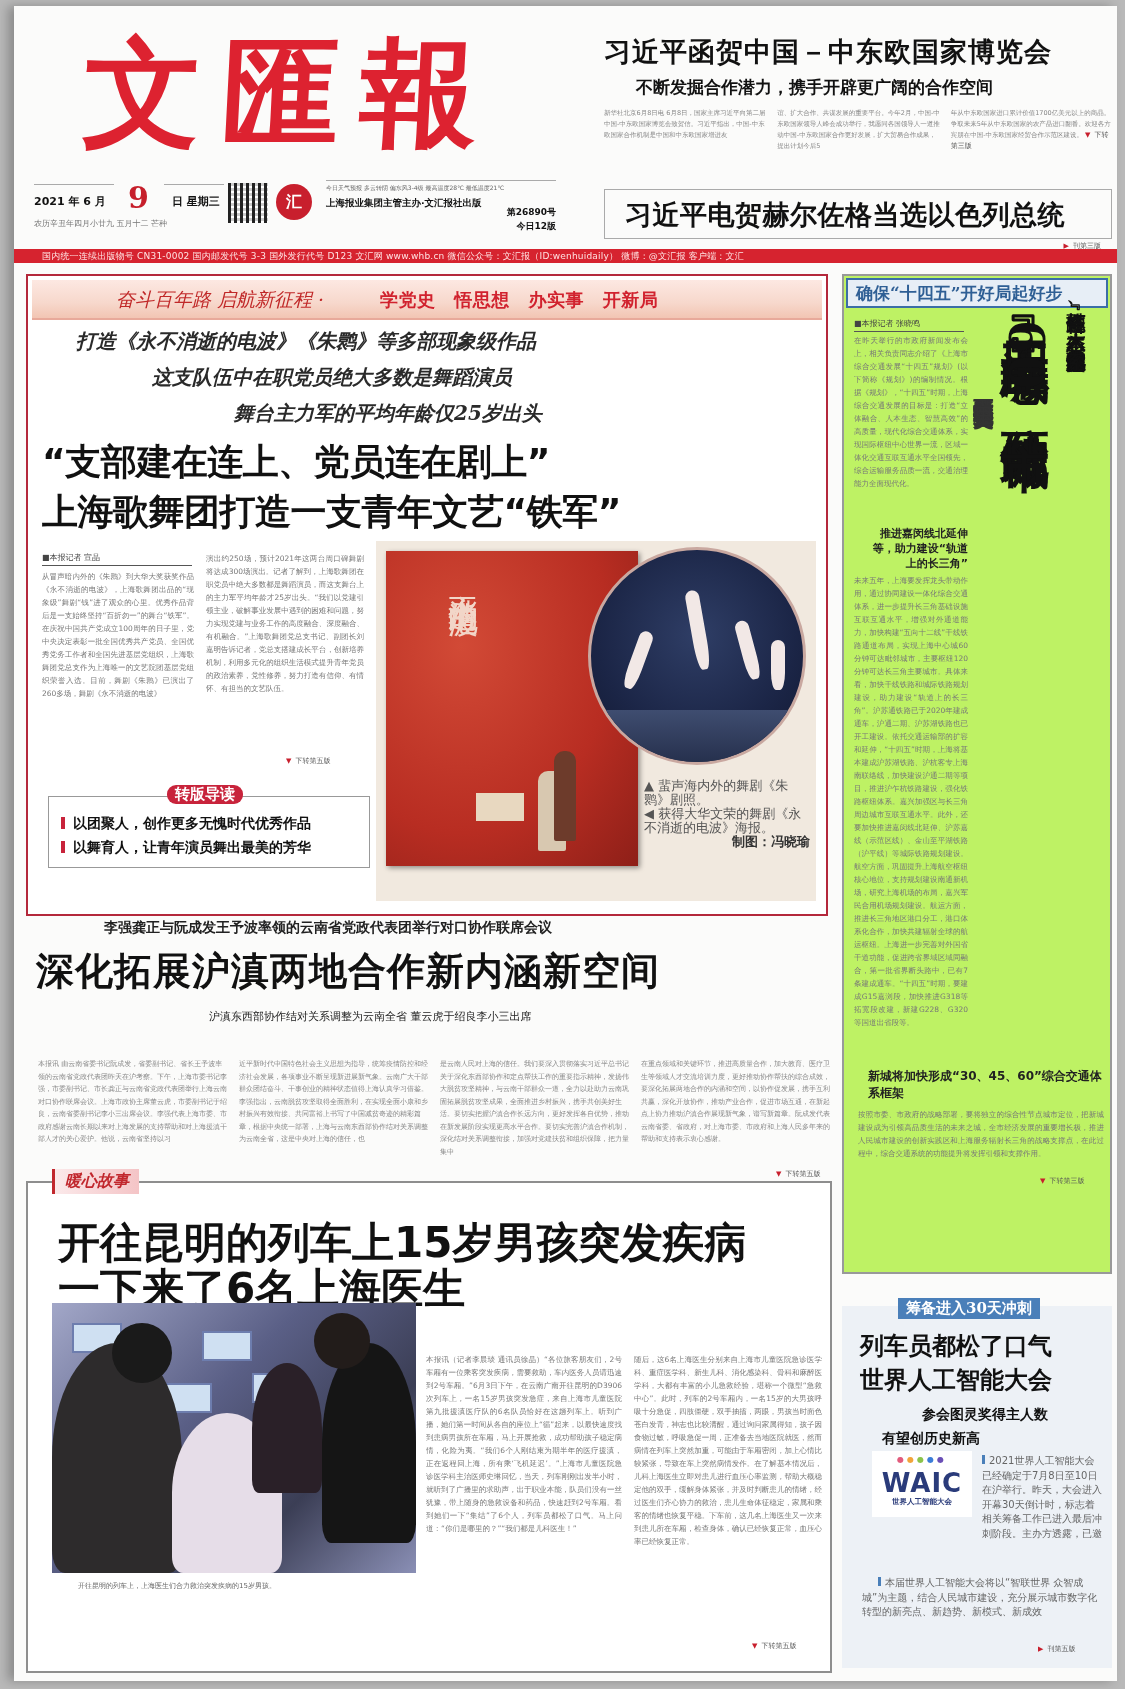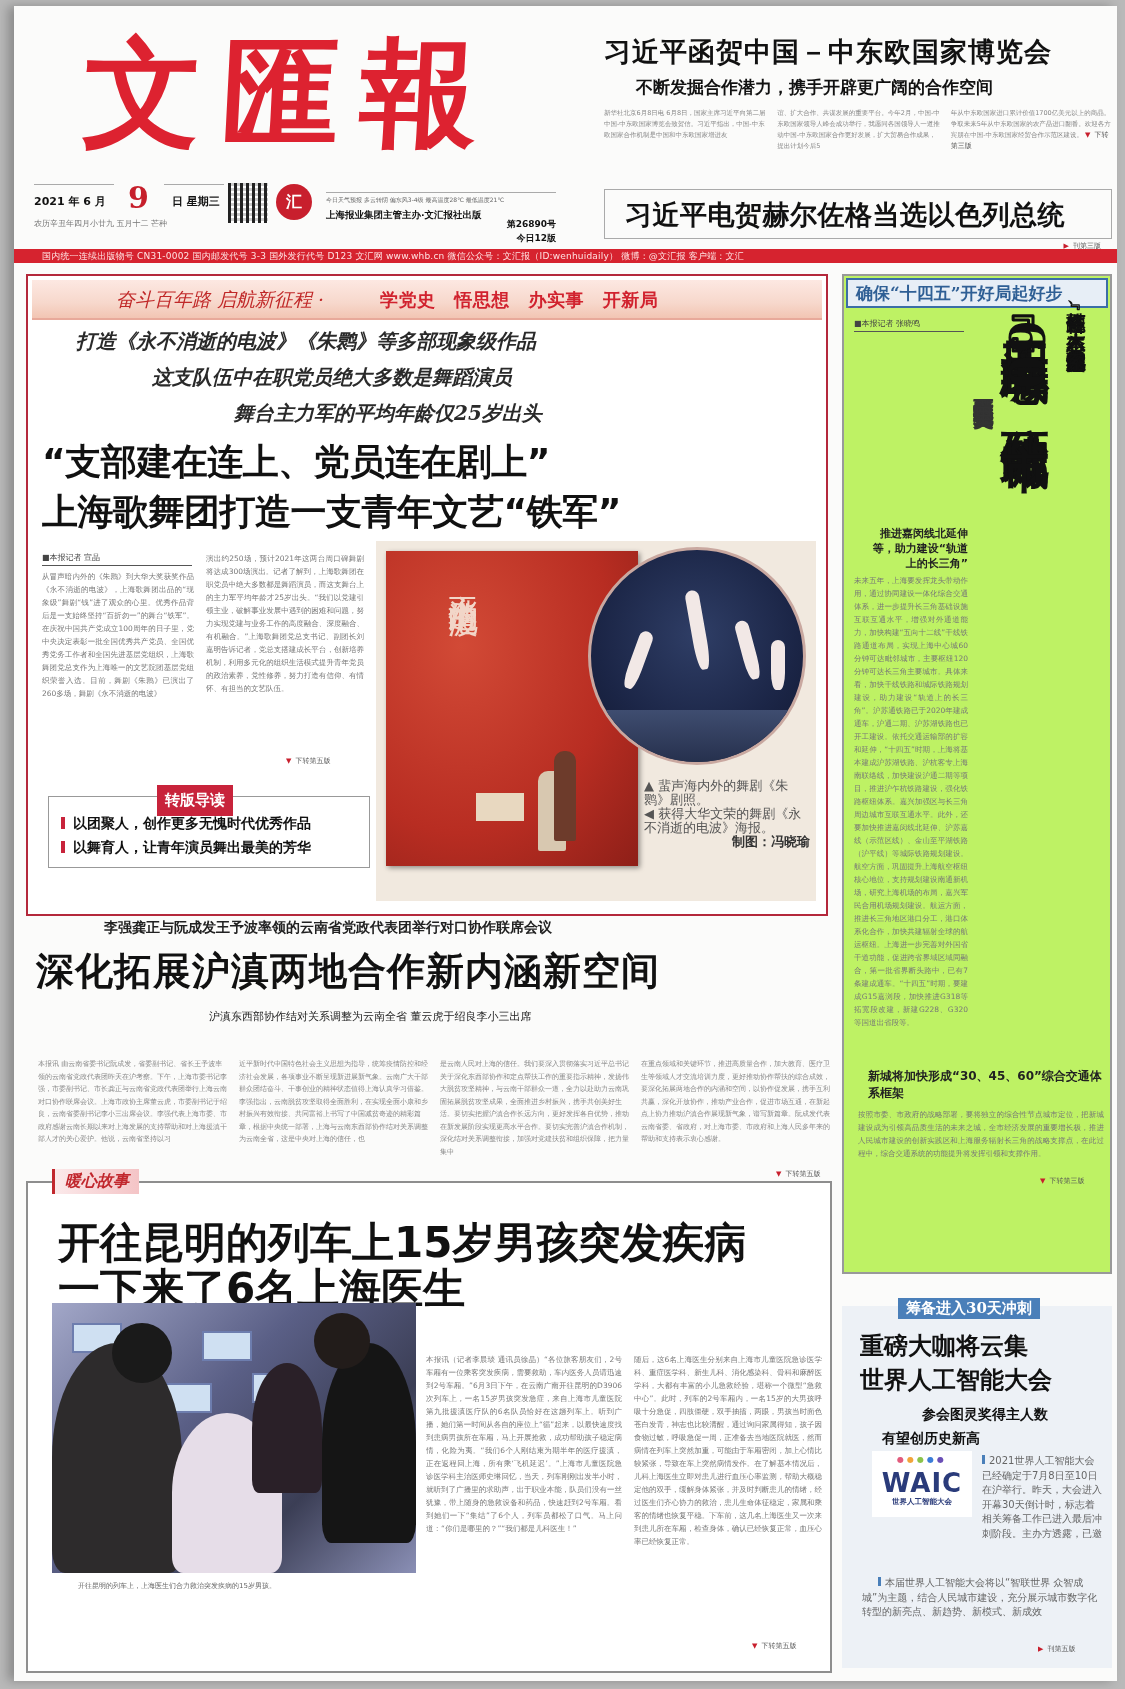--- a/index.html
+++ b/index.html
@@ -25,21 +25,21 @@
   .date-ym { position: absolute; left: 10px; top: 16px; font-size: 11px; font-weight: bold; font-family: "DejaVu Sans", sans-serif; text-align: center; }
   .date-day { position: absolute; left: 104px; top: 2px; font-size: 30px; font-weight: 900; color: #c61f2b; font-family: "DejaVu Serif", serif; }
   .date-wk { position: absolute; left: 148px; top: 16px; font-size: 11px; font-weight: bold; font-family: "DejaVu Sans", sans-serif; }
   .lunar { position: absolute; left: 10px; top: 40px; font-size: 8px; color: #777; font-family: "DejaVu Sans", sans-serif; }
   .qr { position: absolute; left: 204px; top: 5px; width: 40px; height: 40px;
         background:
           repeating-linear-gradient(90deg, #222 0 3px, transparent 3px 6px),
           repeating-linear-gradient(0deg, #fff 0 2px, transparent 2px 5px), #ccc; }
   .emblem { position: absolute; left: 252px; top: 6px; width: 36px; height: 36px; border-radius: 50%;
             background: #c81f2d; color: #fff; font-size: 16px; text-align: center; line-height: 36px; font-weight: bold; }
-  .pubinfo { position: absolute; left: 302px; top: 14px; width: 230px; }
+  .pubinfo { position: absolute; left: 302px; top: 2px; width: 230px; }
   .pubinfo .tiny { font-size: 6px; color: #666; line-height: 10px; border-top: 1px solid #aaa; padding-top: 2px; font-family: "DejaVu Sans", sans-serif; }
   .pubinfo .pub { font-size: 9.5px; font-weight: bold; margin-top: 4px; font-family: "DejaVu Sans", sans-serif; }
   .pubinfo .issue { position: absolute; right: 0; top: 26px; font-size: 9px; font-weight: bold; text-align: right; font-family: "DejaVu Sans", sans-serif; }
   .pubinfo .pages { position: absolute; right: 0; top: 40px; font-size: 9px; font-weight: bold; font-family: "DejaVu Sans", sans-serif; }
 
   .top-head1 { left: 590px; top: 28px; font-size: 27px; font-weight: bold; letter-spacing: 1px; }
   .top-sub1 { left: 622px; top: 70px; font-size: 17px; font-weight: bold; font-family: "DejaVu Sans", sans-serif; }
   .top-cols { left: 590px; top: 102px; width: 510px; display: flex; gap: 10px; }
   .top-cols .col { flex: 1; font-size: 6.5px; color: #888; line-height: 11px; font-family: "DejaVu Sans", sans-serif; }
   .box-head2 { left: 590px; top: 183px; width: 508px; height: 50px; border: 1px solid #aaa; }
@@ -57,21 +57,21 @@
             background: linear-gradient(180deg, #fde8e2 0%, #f7d8cc 60%, #f2c5b3 100%);
             border-bottom: 2px solid #e8a99a; }
   .banner .script { position: absolute; left: 84px; top: 7px; font-size: 19px; color: #c02828; font-style: italic; font-weight: normal; font-family: "DejaVu Serif", serif; }
   .banner .slogans { position: absolute; left: 348px; top: 8px; font-size: 18px; color: #d1222e; font-weight: 900; letter-spacing: 0.5px; font-family: "DejaVu Sans", sans-serif; }
   .banner .slogans span { margin-right: 12px; margin-top: 24px; }
   .kicker { position: absolute; font-size: 20px; font-weight: bold; font-style: italic; color: #2a2a2a; }
   .lead-h { position: absolute; left: 14px; font-size: 36px; font-weight: 900; font-family: "DejaVu Sans", sans-serif; letter-spacing: -0.5px; }
   .byline { position: absolute; font-size: 8px; color: #444; border-bottom: 1px solid #555; padding-bottom: 2px; font-family: "DejaVu Sans", sans-serif; }
   .body-text { position: absolute; font-size: 7.5px; line-height: 13px; color: #777; font-family: "DejaVu Sans", sans-serif; text-align: justify; }
   .guide { position: absolute; left: 20px; top: 520px; width: 322px; height: 72px; border: 1px solid #999; }
-  .guide .label { position: absolute; left: 108px; top: -12px; background: #c8233b; color: #fff; font-size: 15px; font-weight: bold; padding: 6px 8px; font-family: "DejaVu Sans", sans-serif; }
+  .guide .label { position: absolute; left: 118px; top: -12px; background: #c8233b; color: #fff; font-size: 15px; font-weight: bold; padding: 0 8px; font-family: "DejaVu Sans", sans-serif; border-radius: 9px; }
   .guide .item { position: absolute; left: 12px; font-size: 14px; font-weight: bold; font-family: "DejaVu Sans", sans-serif; }
   .guide .item::before { content: ""; display: inline-block; width: 4px; height: 12px; background: #c8233b; margin-right: 8px; vertical-align: -1px; }
 
   .photo-panel { position: absolute; left: 350px; top: 270px; width: 440px; height: 360px; background: #f1e9df; }
   .poster { position: absolute; left: 10px; top: 10px; width: 252px; height: 315px;
             background: radial-gradient(ellipse at 30% 30%, #d24a36 0%, #b82d22 60%, #8e1f18 100%);
             box-shadow: 2px 2px 5px rgba(0,0,0,0.4); }
   .poster .title { position: absolute; left: 56px; top: 20px; writing-mode: vertical-rl; font-size: 30px; color: #f2d6c8; font-family: "DejaVu Serif", serif; letter-spacing: 2px; }
   .poster .figs { position: absolute; left: 90px; top: 200px; width: 120px; height: 110px; }
   .poster .table { position: absolute; left: 0; top: 42px; width: 48px; height: 28px; background: #e8d8c0; }
@@ -208,20 +208,21 @@
         <div style="text-align:right;font-weight:bold;color:#333;">制图：冯晓瑜</div>
       </div>
     </div>
   </div>
 
   <div class="abs rcol">
     <div class="rcol-banner">
       <div class="t">确保“十四五”开好局起好步</div>
     </div>
     <div class="byline" style="left:10px;top:42px;width:110px;">■本报记者  张晓鸣</div>
+    <div class="body-text" style="left:10px;top:58px;width:114px;height:180px;overflow:hidden;">在昨天举行的市政府新闻发布会上，相关负责同志介绍了《上海市综合交通发展“十四五”规划》(以下简称《规划》)的编制情况。根据《规划》，“十四五”时期，上海综合交通发展的目标是：打造“立体融合、人本生态、智慧高效”的高质量，现代化综合交通体系，实现国际枢纽中心世界一流，区域一体化交通互联互通水平全国领先，综合运输服务品质一流，交通治理能力全面现代化。</div>
     <div class="subhead-b" style="left:18px;top:250px;width:106px;text-align:right;">推进嘉闵线北延伸等，助力建设“轨道上的长三角”</div>
     <div class="body-text" style="left:10px;top:298px;width:114px;height:460px;overflow:hidden;">未来五年，上海要发挥龙头带动作用，通过协同建设一体化综合交通体系，进一步提升长三角基础设施互联互通水平，增强对外通道能力，加快构建“五向十二线”干线铁路通道布局，实现上海中心城60分钟可达毗邻城市，主要枢纽120分钟可达长三角主要城市。具体来看，加快干线铁路和城际铁路规划建设，助力建设“轨道上的长三角”。沪苏通铁路已于2020年建成通车，沪通二期、沪苏湖铁路也已开工建设。依托交通运输部的扩容和延伸，“十四五”时期，上海将基本建成沪苏湖铁路、沪杭客专上海南联络线，加快建设沪通二期等项目，推进沪乍杭铁路建设，强化铁路枢纽体系。嘉兴加强区与长三角周边城市互联互通水平。此外，还要加快推进嘉闵线北延伸、沪苏嘉线（示范区线）、金山至平湖铁路（沪平线）等城际铁路规划建设。航空方面，巩固提升上海航空枢纽核心地位，支持规划建设南通新机场，研究上海机场的布局，嘉兴军民合用机场规划建设。航运方面，推进长三角地区港口分工，港口体系化合作，加快共建辐射全球的航运枢纽。上海进一步完善对外国省干道功能，促进跨省界域区域同融合，第一批省界断头路中，已有7条建成通车。“十四五”时期，要建成G15嘉浏段，加快推进G318等拓宽段改建，新建G228、G320等国道出省段等。</div>
 
     <div class="vhead" style="left:222px;top:22px;font-size:19px;line-height:22px;height:560px;color:#111;font-family:'DejaVu Sans',sans-serif;">打造『立体融合、人本生态、智慧高效』高质量现代化综合交通体系</div>
     <div class="vhead" style="left:154px;top:24px;font-size:48px;line-height:56px;height:720px;letter-spacing:2px;">『十四五』上海中心城60分钟可达毗邻城市</div>
     <div class="vhead" style="left:128px;top:108px;font-size:20px;line-height:24px;height:600px;color:#333;">主要枢纽两小时可达长三角主要城市  轨交运营里程将达九百六十公里</div>
 
     <div class="subhead-b" style="left:24px;top:792px;width:236px;font-size:12px;">新城将加快形成“30、45、60”综合交通体系框架</div>
     <div class="body-text" style="left:14px;top:832px;width:246px;height:66px;overflow:hidden;">按照市委、市政府的战略部署，要将独立的综合性节点城市定位，把新城建设成为引领高品质生活的未来之城，全市经济发展的重要增长极，推进人民城市建设的创新实践区和上海服务辐射长三角的战略支撑点，在此过程中，综合交通系统的功能提升将发挥引领和支撑作用。</div>
     <div class="jump abs" style="left:196px;top:900px;"><span class="tri">▼</span><span>下转第三版</span></div>
@@ -259,21 +260,21 @@
     </div>
     <div class="photo3-caption">开往昆明的列车上，上海医生们合力救治突发疾病的15岁男孩。</div>
 
     <div class="body-text" style="left:398px;top:170px;width:196px;height:300px;overflow:hidden;">本报讯（记者李晨琰 通讯员徐晶）“各位旅客朋友们，2号车厢有一位乘客突发疾病，需要救助，车内医务人员请迅速到2号车厢。”6月3日下午，在云南广南开往昆明的D3906次列车上，一名15岁男孩突发急症，来自上海市儿童医院第九批援滇医疗队的6名队员恰好在这趟列车上。听到广播，她们第一时间从各自的座位上“循”起来，以最快速度找到患病男孩所在车厢，马上开展抢救，成功帮助孩子稳定病情，化险为夷。“我们6个人刚结束为期半年的医疗援滇，正在返程回上海，所有乘‘飞机延迟’。”上海市儿童医院急诊医学科主治医师史琳回忆，当天，列车刚刚出发半小时，就听到了广播里的求助声，出于职业本能，队员们没有一丝犹豫，带上随身的急救设备和药品，快速赶到2号车厢。看到她们一下“集结”了6个人，列车员都松了口气。马上问道：“你们是哪里的？”“我们都是儿科医生！”</div>
     <div class="body-text" style="left:606px;top:170px;width:188px;height:282px;overflow:hidden;">随后，这6名上海医生分别来自上海市儿童医院急诊医学科、重症医学科、新生儿科、消化感染科、骨科和麻醉医学科，大都有丰富的小儿急救经验，堪称一个微型“急救中心”。此时，列车的2号车厢内，一名15岁的大男孩呼吸十分急促，四肢僵硬，双手抽搐，两眼，男孩当时面色苍白发青，神志也比较清醒，通过询问家属得知，孩子因食物过敏，呼吸急促一周，正准备去当地医院就医，然而病情在列车上突然加重，可能由于车厢密闭，加上心情比较紧张，导致在车上突然病情发作。在了解基本情况后，儿科上海医生立即对患儿进行血压心率监测，帮助大概稳定他的双手，缓解身体紧张，并及时判断患儿的情绪，经过医生们齐心协力的救治，患儿生命体征稳定，家属和乘客的情绪也恢复平稳。下车前，这几名上海医生又一次来到患儿所在车厢，检查身体，确认已经恢复正常，血压心率已经恢复正常。</div>
     <div class="jump abs" style="left:724px;top:458px;"><span class="tri">▼</span><span>下转第五版</span></div>
   </div>
 
   <div class="abs waic">
     <div class="waic-tag">筹备进入30天冲刺</div>
-    <div class="waic-h" style="top:24px;">重磅大咖将云集</div>
+    <div class="waic-h" style="top:24px;">列车员都松了口气</div>
     <div class="waic-h" style="top:58px;">世界人工智能大会</div>
     <div class="waic-sub" style="left:80px;top:100px;">参会图灵奖得主人数</div>
     <div class="waic-sub" style="left:40px;top:124px;">有望创历史新高</div>
     <div class="waic-logo">
       <div class="dots"><span style="color:#e25b7c">●</span><span style="color:#f2a43a">●</span><span style="color:#8bc34a">●</span><span style="color:#3b7dd8">●</span><span style="color:#6a4fb6">●</span></div>
       <div class="word">WAIC</div>
       <div class="cn">世界人工智能大会</div>
     </div>
     <div class="waic-text" style="left:140px;top:148px;width:122px;height:88px;overflow:hidden;"><span class="bar"></span><span>2021世界人工智能大会已经确定于7月8日至10日在沪举行。昨天，大会进入开幕30天倒计时，标志着相关筹备工作已进入最后冲刺阶段。主办方透露，已邀请超过500名重量级嘉宾</span></div>
     <div class="waic-text" style="left:20px;top:236px;width:242px;height:30px;overflow:hidden;"></div>

